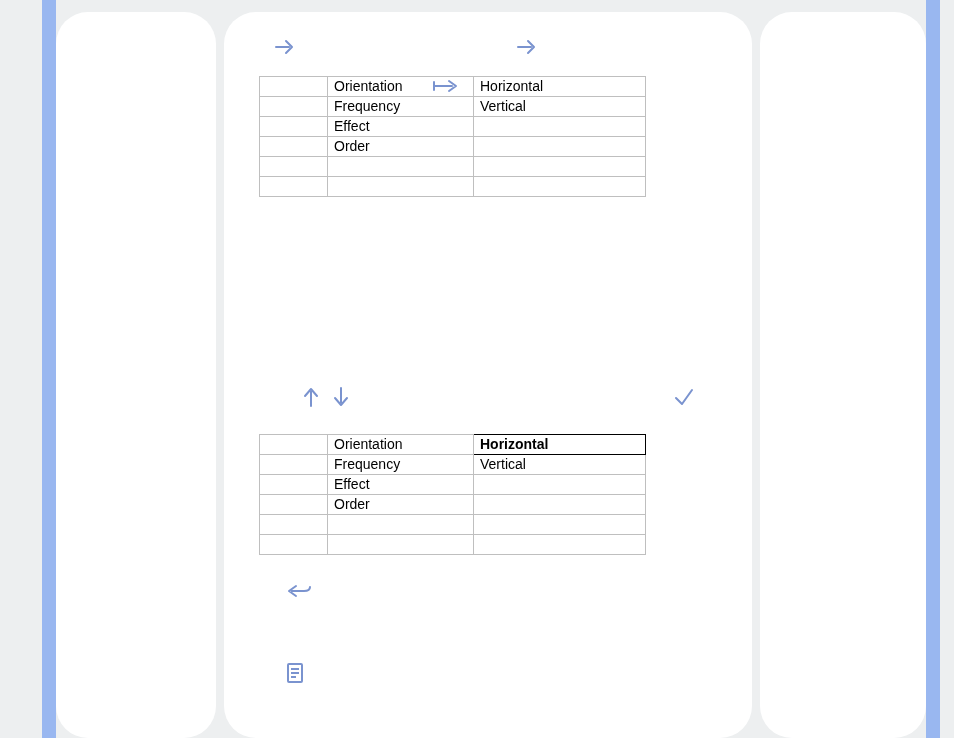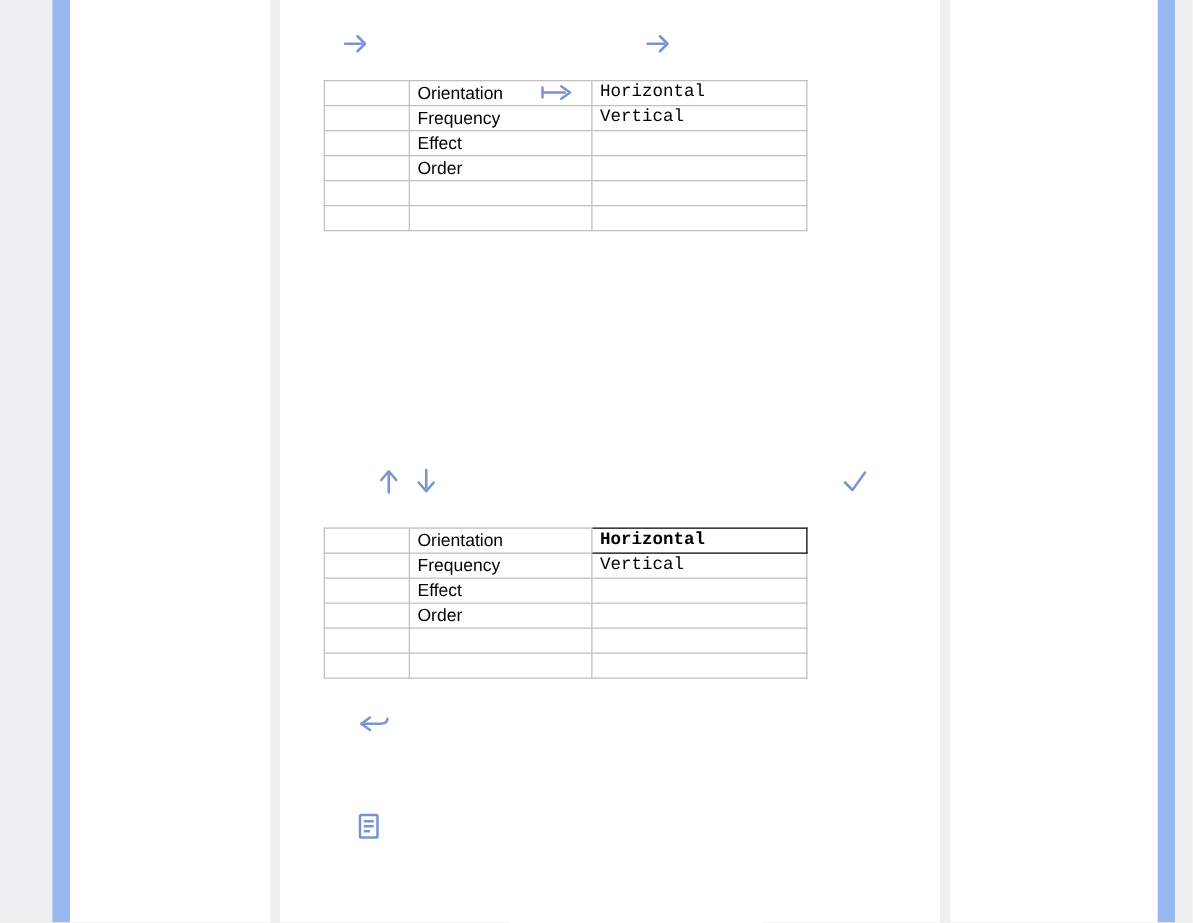--- a/index.html
+++ b/index.html
@@ -26,43 +26,44 @@
   .page {
     position: absolute;
     left: 56px;
     right: 28px;
     top: 0;
     bottom: 0;
     background: transparent;
   }
   .sidepad-left, .sidepad-right, .content {
     position: absolute;
-    top: 0;
+    top: 12px;
     bottom: 0;
     background: #fff;
+    border-radius: 32px;
   }
   .sidepad-left { left: 0; width: 160px; }
   .content { left: 168px; right: 174px; }
   .sidepad-right { right: 0; width: 166px; }
 
   .grid {
     border-collapse: collapse;
     font-size: 14px;
   }
   .grid td {
     border: 1px solid #bfbfbf;
     padding: 0 6px;
     height: 19px;
     line-height: 19px;
     white-space: nowrap;
     overflow: hidden;
   }
   .grid td.c1 { width: 55px; }
   .grid td.c2 { width: 133px; }
-  .grid td.c3 { width: 159px; font-family: Liberation Mono, monospace; }
+  .grid td.c3 { width: 159px; }
   .grid td.sel {
     border: 1px solid #000;
   }
   .grid td.sel-bold { font-weight: bold; }
 
   .icon {
     stroke: #7a93cf;
     fill: none;
     stroke-width: 2;
     display: block;

